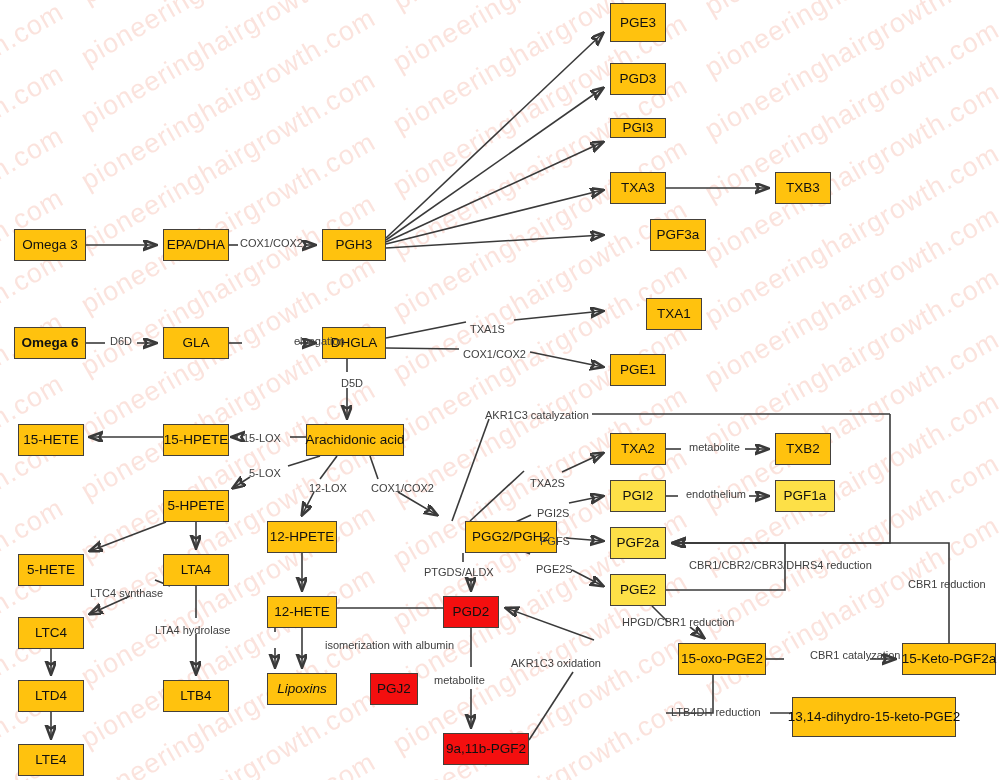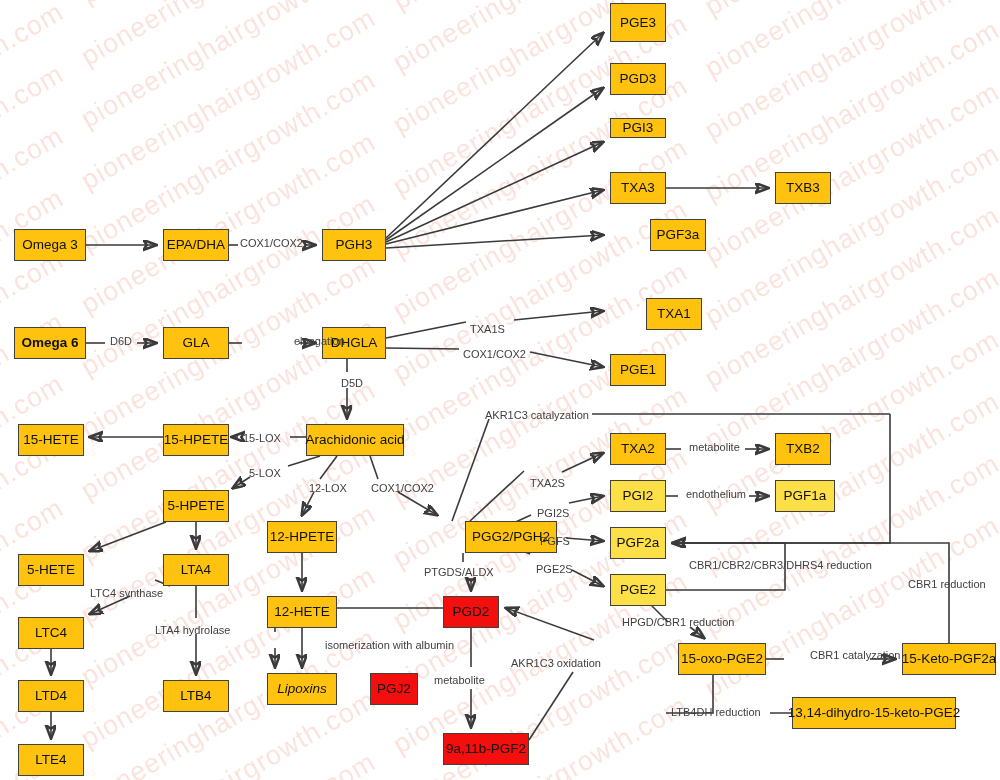--- a/index.html
+++ b/index.html
@@ -238,21 +238,21 @@
       <div class="node n-red" style="left: 370px; top: 673px; width: 48px; height: 32px;">PGJ2</div>
       <div class="node n-red" style="left: 443px; top: 733px; width: 86px; height: 32px;">9a,11b-PGF2</div>
       <div class="node n-yellow" style="left: 610px; top: 433px; width: 56px; height: 32px;">TXA2</div>
       <div class="node n-yellow" style="left: 775px; top: 433px; width: 56px; height: 32px;">TXB2</div>
       <div class="node n-green" style="left: 610px; top: 480px; width: 56px; height: 32px;">PGI2</div>
       <div class="node n-green" style="left: 775px; top: 480px; width: 60px; height: 32px;">PGF1a</div>
       <div class="node n-green" style="left: 610px; top: 527px; width: 56px; height: 32px;">PGF2a</div>
       <div class="node n-green" style="left: 610px; top: 574px; width: 56px; height: 32px;">PGE2</div>
       <div class="node n-yellow" style="left: 678px; top: 643px; width: 88px; height: 32px;">15-oxo-PGE2</div>
       <div class="node n-yellow" style="left: 902px; top: 643px; width: 94px; height: 32px;">15-Keto-PGF2a</div>
-      <div class="node n-yellow" style="left: 792px; top: 697px; width: 164px; height: 32px;">13,14-dihydro-15-keto-PGE2</div>
+      <div class="node n-yellow" style="left: 792px; top: 697px; width: 164px; height: 40px;">13,14-dihydro-15-keto-PGE2</div>
     </div>
 
   <div id="labels">
       <div class="elabel" style="left: 240px; top: 238px;">COX1/COX2</div>
       <div class="elabel" style="left: 110px; top: 336px;">D6D</div>
       <div class="elabel" style="left: 246px; top: 336px; padding-left: 48px;">elongation</div>
       <div class="elabel" style="left: 470px; top: 324px;">TXA1S</div>
       <div class="elabel" style="left: 463px; top: 349px;">COX1/COX2</div>
       <div class="elabel" style="left: 341px; top: 378px;">D5D</div>
       <div class="elabel" style="left: 243px; top: 433px;">15-LOX</div>

